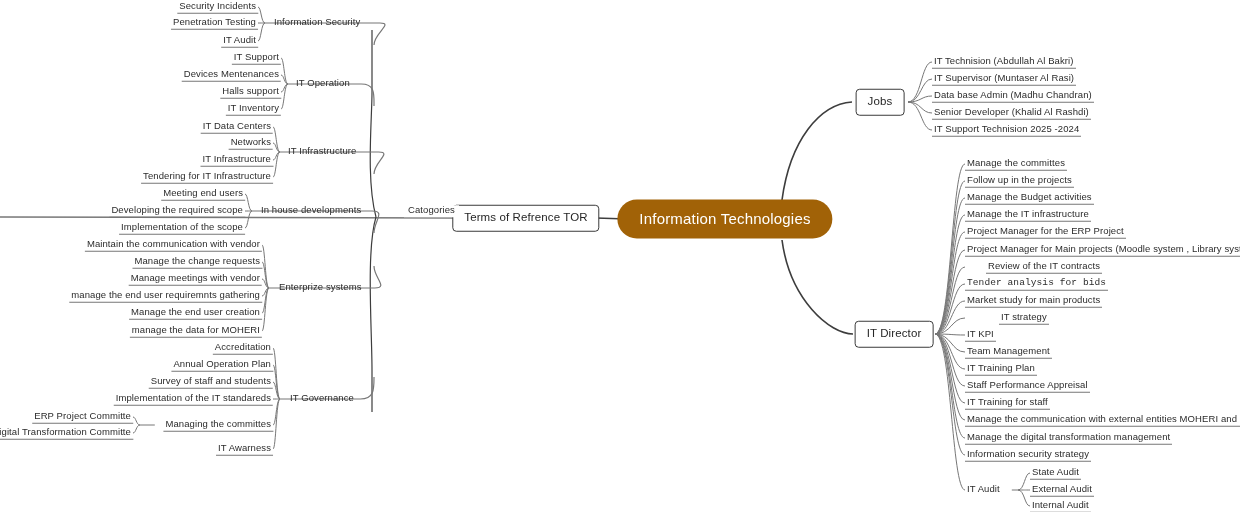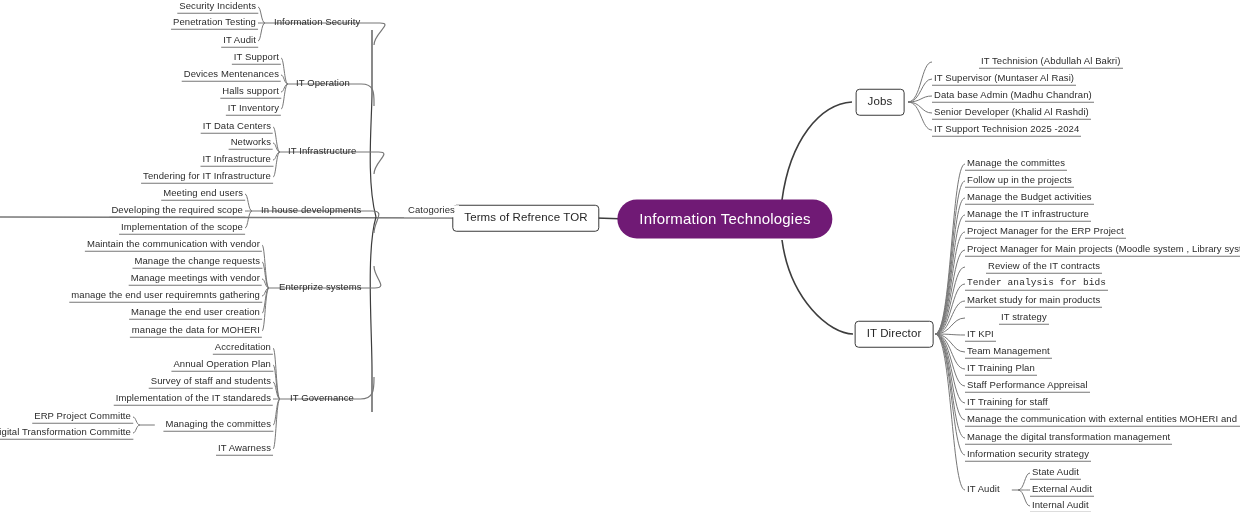--- a/index.html
+++ b/index.html
@@ -143,21 +143,21 @@
       <path d="M935,334 C951.5,334 951.5,420 965,420" fill="none" stroke="#777777" stroke-width="1"></path>
       <path d="M935,334 C951.5,334 951.5,438 965,438" fill="none" stroke="#777777" stroke-width="1"></path>
       <path d="M935,334 C951.5,334 951.5,455 965,455" fill="none" stroke="#777777" stroke-width="1"></path>
       <path d="M935,334 C951.5,334 951.5,490 965,490" fill="none" stroke="#777777" stroke-width="1"></path>
       <path d="M1011.8,490 L1018,490" fill="none" stroke="#777777" stroke-width="1"></path>
       <path d="M1018,490 C1024.6,490 1024.6,473 1030,473" fill="none" stroke="#777777" stroke-width="1"></path>
       <path d="M1018,490 C1024.6,490 1024.6,490 1030,490" fill="none" stroke="#777777" stroke-width="1"></path>
       <path d="M1018,490 C1024.6,490 1024.6,506 1030,506" fill="none" stroke="#777777" stroke-width="1"></path>
     </svg>
   <div id="node-layer">
-      <div class="node root" style="background: #701a75; left: 725px; top: 219px;">Information Technologies</div>
+      <div class="node root" style="background: #a16207; left: 725px; top: 219px;">Information Technologies</div>
       <div class="node boxed" style="left: 526px; top: 218px;">Terms of Refrence TOR</div>
       <div class="node text" style="left: 404px; top: 211px; background: rgb(255, 255, 255); padding: 0px 4px 2px; font-size: 9.5px;">Catogories</div>
       <div class="node text" style="left: 272px; top: 23px;">Information Security</div>
       <div class="node text right-anchor" style="left: 258px; top: 7px; border-bottom: 1px solid rgb(119, 119, 119);">Security Incidents</div>
       <div class="node text right-anchor" style="left: 258px; top: 23px; border-bottom: 1px solid rgb(119, 119, 119);">Penetration Testing</div>
       <div class="node text right-anchor" style="left: 258px; top: 41px; border-bottom: 1px solid rgb(119, 119, 119);">IT Audit</div>
       <div class="node text" style="left: 294px; top: 84px;">IT Operation</div>
       <div class="node text right-anchor" style="left: 281px; top: 58px; border-bottom: 1px solid rgb(119, 119, 119);">IT Support</div>
       <div class="node text right-anchor" style="left: 281px; top: 75px; border-bottom: 1px solid rgb(119, 119, 119);">Devices Mentenances</div>
       <div class="node text right-anchor" style="left: 281px; top: 92px; border-bottom: 1px solid rgb(119, 119, 119);">Halls support</div>
@@ -181,21 +181,21 @@
       <div class="node text" style="left: 288px; top: 399px; text-align: center;">IT Governance</div>
       <div class="node text right-anchor" style="left: 273px; top: 348px; border-bottom: 1px solid rgb(119, 119, 119);">Accreditation</div>
       <div class="node text right-anchor" style="left: 273px; top: 365px; border-bottom: 1px solid rgb(119, 119, 119); text-align: right;">Annual Operation Plan</div>
       <div class="node text right-anchor" style="left: 273px; top: 382px; border-bottom: 1px solid rgb(119, 119, 119);">Survey of staff and students</div>
       <div class="node text right-anchor" style="left: 273px; top: 399px; border-bottom: 1px solid rgb(119, 119, 119);">Implementation of the IT standareds</div>
       <div class="node text right-anchor" style="left: 273px; top: 425px; border-bottom: 1px solid rgb(119, 119, 119);">Managing the committes</div>
       <div class="node text right-anchor" style="left: 133px; top: 417px; border-bottom: 1px solid rgb(119, 119, 119);">ERP Project Committe</div>
       <div class="node text right-anchor" style="left: 133px; top: 433px; border-bottom: 1px solid rgb(119, 119, 119);">Digital Transformation Committe</div>
       <div class="node text right-anchor" style="left: 273px; top: 449px; border-bottom: 1px solid rgb(119, 119, 119);">IT Awarness</div>
       <div class="node boxed" style="left: 880px; top: 102px;">Jobs</div>
-      <div class="node text" style="left: 932px; top: 62px; border-bottom: 1px solid rgb(119, 119, 119); margin-left: 47px;">IT Technision (Abdullah Al Bakri)</div>
+      <div class="node text" style="left: 932px; top: 62px; border-bottom: 1px solid rgb(119, 119, 119);">IT Technision (Abdullah Al Bakri)</div>
       <div class="node text" style="left: 932px; top: 79px; border-bottom: 1px solid rgb(119, 119, 119);">IT Supervisor (Muntaser Al Rasi)</div>
       <div class="node text" style="left: 932px; top: 96px; border-bottom: 1px solid rgb(119, 119, 119);">Data base Admin (Madhu Chandran)</div>
       <div class="node text" style="left: 932px; top: 113px; border-bottom: 1px solid rgb(119, 119, 119);">Senior Developer (Khalid Al Rashdi)</div>
       <div class="node text" style="left: 932px; top: 130px; border-bottom: 1px solid rgb(119, 119, 119);">IT Support Technision 2025 -2024</div>
       <div class="node boxed" style="left: 894px; top: 334px;">IT Director</div>
       <div class="node text" style="left: 965px; top: 164px; border-bottom: 1px solid rgb(119, 119, 119);">Manage the committes</div>
       <div class="node text" style="left: 965px; top: 181px; border-bottom: 1px solid rgb(119, 119, 119);">Follow up in the projects</div>
       <div class="node text" style="left: 965px; top: 198px; border-bottom: 1px solid rgb(119, 119, 119);">Manage the Budget activities</div>
       <div class="node text" style="left: 965px; top: 215px; border-bottom: 1px solid rgb(119, 119, 119);">Manage the IT infrastructure</div>
       <div class="node text" style="left: 965px; top: 232px; border-bottom: 1px solid rgb(119, 119, 119);">Project Manager for the ERP Project</div>

